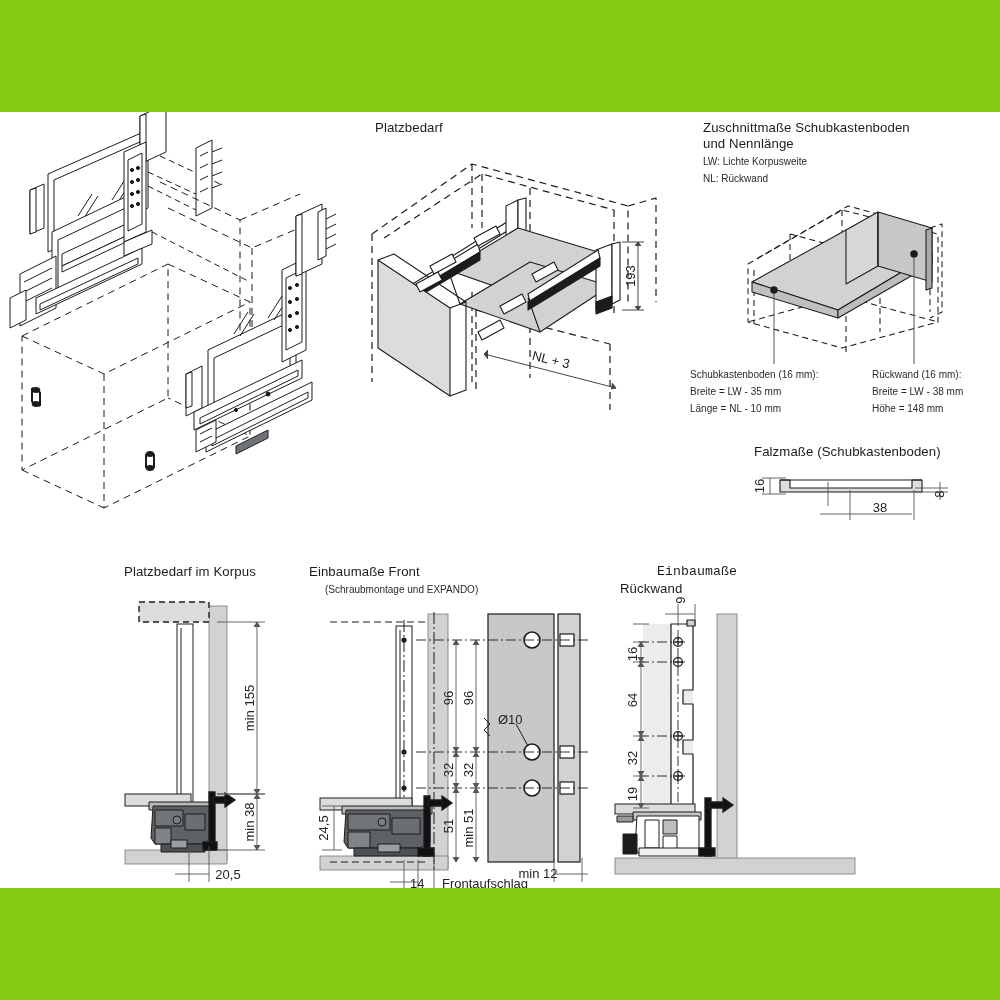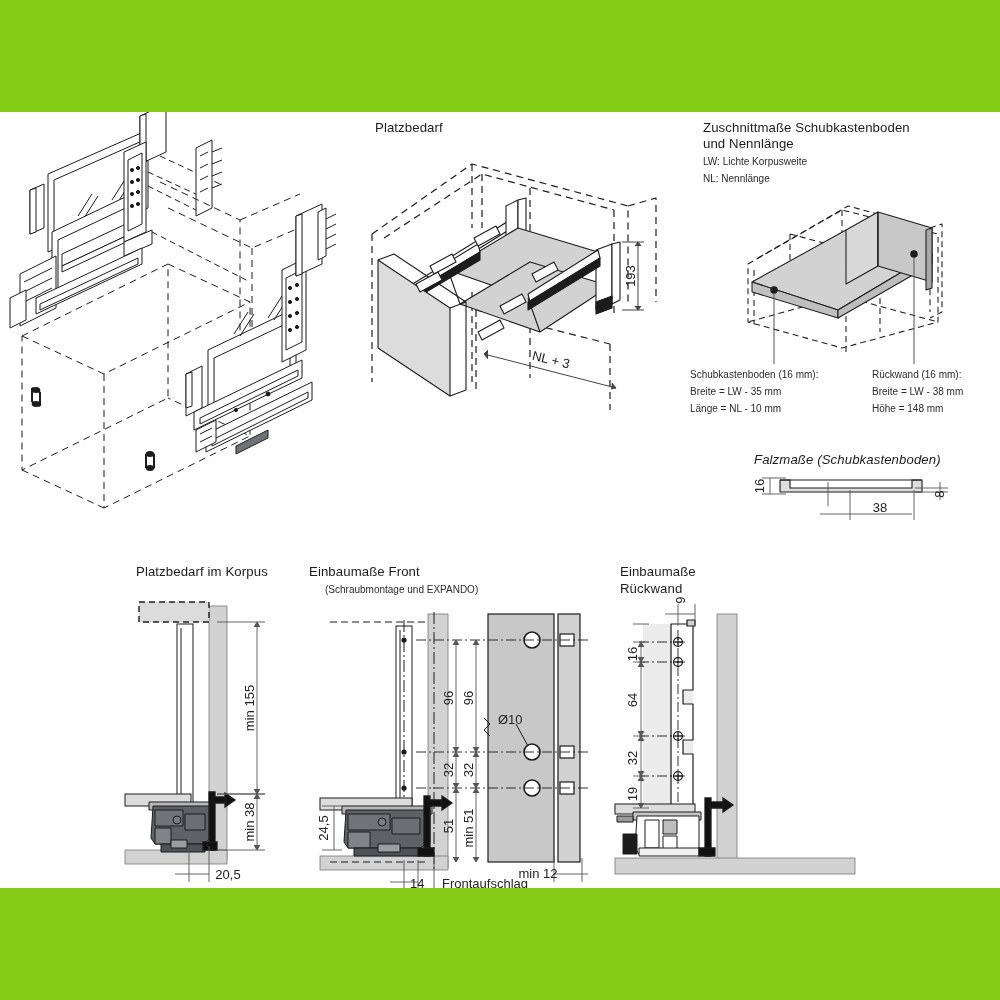--- a/index.html
+++ b/index.html
@@ -196,21 +196,21 @@
       <g stroke="#444" fill="none" stroke-width="1">
         <path d="M124,212 L256,246"></path>
         <path d="M128,208 L124,212 L128,217 M252,241 L256,246 L251,247" fill="#444"></path>
       </g>
       <text class="dimtxt" x="190" y="222" transform="rotate(14 190 222)" text-anchor="middle">NL + 3</text>
     </svg>
 
     <div class="ttl" style="left:703px;top:8px;text-align:center;">Zuschnittmaße Schubkastenboden</div>
     <div class="ttl" style="left:703px;top:24px;">und Nennlänge</div>
     <div class="sub" style="left:703px;top:42px;">LW: Lichte Korpusweite</div>
-    <div class="sub" style="left:703px;top:59px;">NL: Nennlänge</div>
+    <div class="sub" style="left:703px;top:59px;">NL: Rückwand</div>
 
     <svg width="280" height="180" style="left:730px;top:80px;">
       <g stroke="#1c1c1c" fill="none" stroke-width="1.05" stroke-linejoin="round">
         <g stroke-dasharray="6 4">
           <path d="M18,72 L112,18 L208,42 L208,130 L112,156 L18,130 Z"></path>
           <path d="M112,18 L112,104"></path>
           <path d="M112,104 L208,130 M112,104 L18,130"></path>
           <path d="M28,66 L118,14 L200,36 L200,120"></path>
           <path d="M200,36 L212,32 L212,120 L200,126"></path>
           <path d="M24,78 L24,132 M116,160 L116,62"></path>
@@ -238,41 +238,41 @@
     </svg>
 
     <div class="sub" style="left:690px;top:255px;">Schubkastenboden (16 mm):</div>
     <div class="sub" style="left:690px;top:272px;">Breite = LW - 35 mm</div>
     <div class="sub" style="left:690px;top:289px;">Länge = NL - 10 mm</div>
 
     <div class="sub" style="left:872px;top:255px;">Rückwand (16 mm):</div>
     <div class="sub" style="left:872px;top:272px;">Breite = LW - 38 mm</div>
     <div class="sub" style="left:872px;top:289px;">Höhe = 148 mm</div>
 
-    <div class="ttl" style="left:754px;top:340px;font-style:italic;">Falzmaße (Schubkastenboden)</div>
+    <div class="ttl" style="left:754px;top:332px;">Falzmaße (Schubkastenboden)</div>
     <svg width="300" height="80" style="left:700px;top:352px;">
       <g stroke="#1c1c1c" fill="none" stroke-width="1.1" stroke-linejoin="round">
         <path d="M80,16 L90,16 L90,24 L212,24 L212,16 L222,16 L222,28 L80,28 Z" fill="#dedede"></path>
         <path d="M80,16 L222,16"></path>
       </g>
       <g stroke="#555" fill="none" stroke-width="0.9">
         <path d="M62,14 L86,14 M62,30 L86,30"></path>
         <path d="M70,14 L70,30"></path>
         <path d="M215,24 L248,24 M215,28 L248,28"></path>
         <path d="M240,18 L240,36"></path>
         <path d="M150,26 L150,56 M214,26 L214,56"></path>
         <path d="M120,50 L212,50"></path>
         <path d="M128,18 L128,42"></path>
       </g>
       <text class="dimtxt" x="64" y="22" transform="rotate(-90 64 22)" text-anchor="middle">16</text>
       <text class="dimtxt" x="180" y="48" text-anchor="middle">38</text>
       <text class="dimtxt" x="244" y="30" transform="rotate(-90 244 30)" text-anchor="middle">8</text>
     </svg>
 
-    <div class="ttl" style="left:136px;top:452px;">Platzbedarf im Korpus</div>
+    <div class="ttl" style="left:124px;top:452px;">Platzbedarf im Korpus</div>
     <svg width="180" height="300" style="left:125px;top:482px;">
 
       <rect x="84" y="12" width="18" height="254" fill="#d2d2d2" stroke="#777" stroke-width="0.8"></rect>
 
       <rect x="0" y="256" width="102" height="14" fill="#d2d2d2" stroke="#777" stroke-width="0.8"></rect>
 
       <rect x="14" y="8" width="70" height="20" fill="#dcdcdc" stroke="#1c1c1c" stroke-width="1.4" stroke-dasharray="6 4"></rect>
 
       <g stroke="#1c1c1c" fill="none" stroke-width="1">
         <rect x="52" y="30" width="16" height="180" fill="#fff"></rect>
@@ -429,21 +429,21 @@
       <text class="dimtxt" x="90" y="288">14</text>
       <text class="dimtxt" x="122" y="288">Frontaufschlag</text>
 
       <g stroke="#555" fill="none" stroke-width="0.9">
         <path d="M234,258 L234,282 M262,258 L262,282"></path>
         <path d="M234,274 L268,274"></path>
       </g>
       <text class="dimtxt" x="218" y="278" text-anchor="middle">min 12</text>
     </svg>
 
-    <div class="ttl" style="left:620px;top:452px;">Einbaumaße</div>
+    <div class="ttl" style="left:657px;top:452px;font-family:Liberation Mono, monospace;">Einbaumaße</div>
     <div class="ttl" style="left:620px;top:469px;">Rückwand</div>
     <svg width="250" height="300" style="left:615px;top:488px;">
 
       <rect x="102" y="14" width="20" height="256" fill="#d2d2d2" stroke="#777" stroke-width="0.8"></rect>
 
       <rect x="0" y="258" width="240" height="16" fill="#d2d2d2" stroke="#777" stroke-width="0.8"></rect>
 
       <rect x="28" y="24" width="50" height="186" fill="#ececec"></rect>
 
       <g stroke="#1c1c1c" fill="none" stroke-width="1.2" stroke-linejoin="round">

